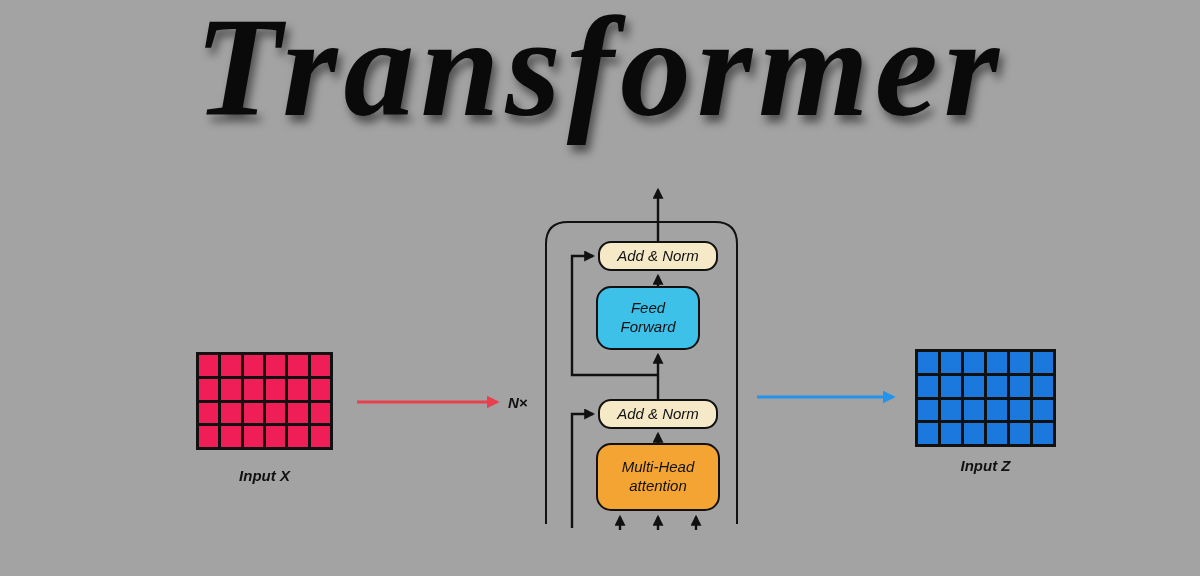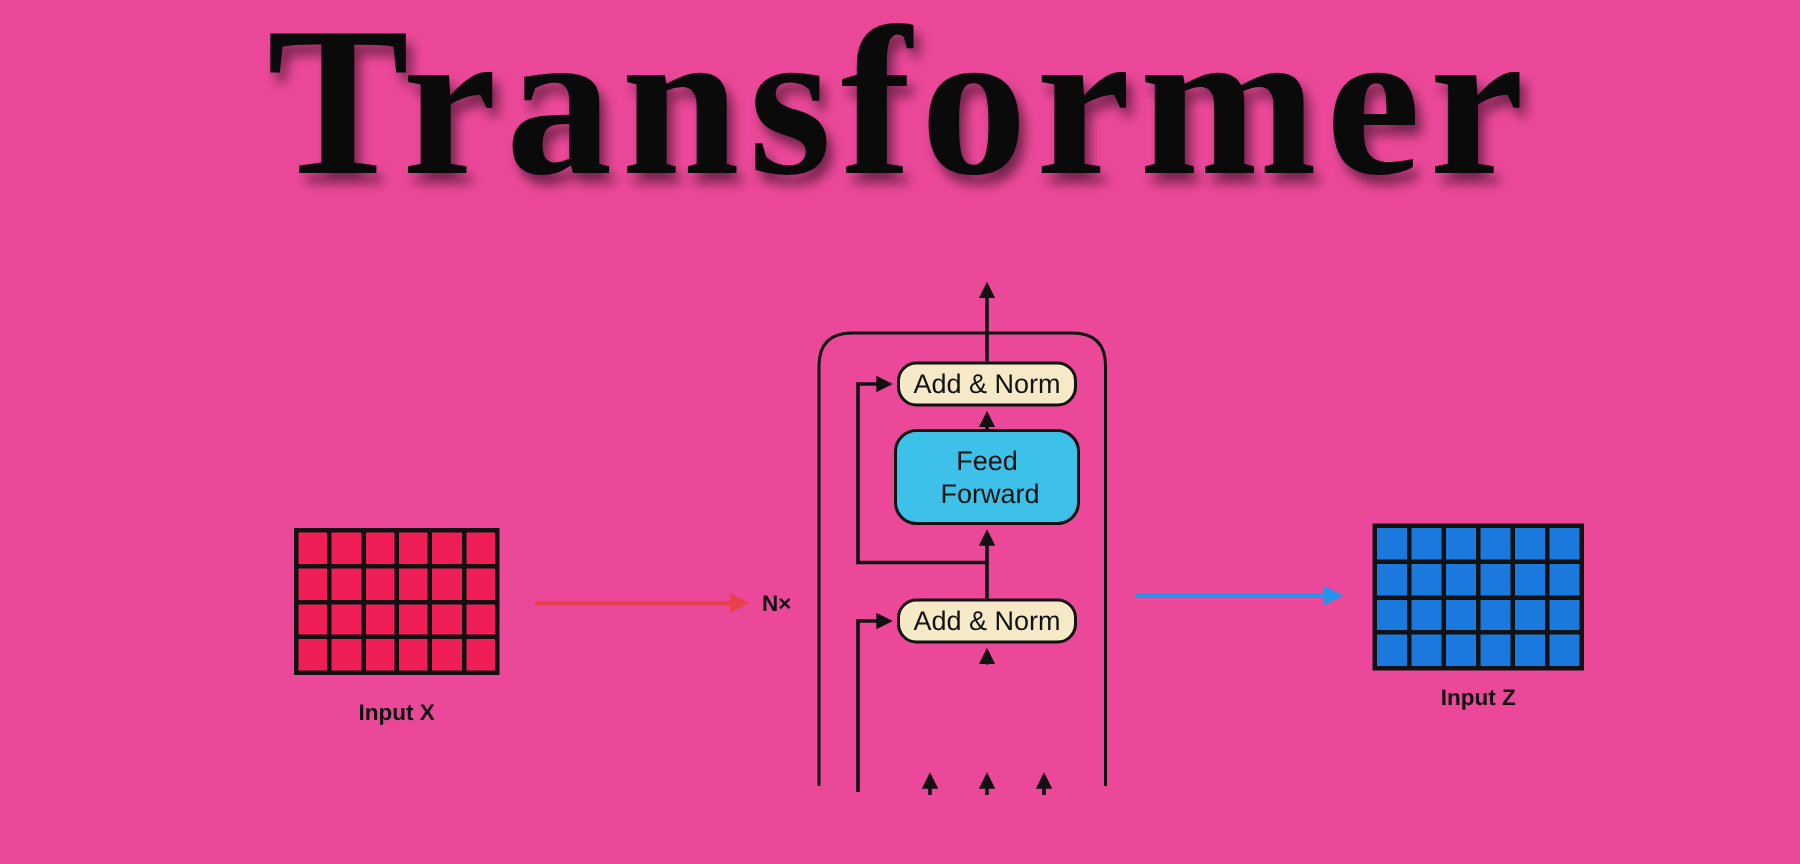--- a/index.html
+++ b/index.html
@@ -1,18 +1,18 @@
 <!DOCTYPE html>
 <html style="--arrow-red: #E8414D; --arrow-blue: #2493EB;"><head>
 <meta charset="utf-8">
 <style>
   html,body{margin:0;padding:0;background:#fff;}
   .stage{
-    position:relative;width:1200px;height:576px;overflow:hidden;background:#ec4899;
-    font-family:"Liberation Sans", sans-serif;color:#111;
+    position:relative;width:1200px;height:576px;overflow:hidden;background:#a3a3a3;
+    font-family:"Liberation Sans", sans-serif;color:#111;font-style:italic;
   }
   .title{
     position:absolute;top:-4px;left:0;right:0;margin:0;text-align:center;
     font-family:"Liberation Serif","DejaVu Serif",serif;font-weight:700;font-size:142px;
     line-height:1;letter-spacing:6px;color:#0a0a0a;
     text-shadow:4px 7px 8px rgba(0,0,0,0.50);
     user-select:none;
   }
   .diagram-svg{position:absolute;left:0;top:0;width:1200px;height:576px;}
   .matrix{
@@ -22,25 +22,25 @@
   .matrix-input{left:196px;top:352px;width:137px;height:98px;}
   .matrix-output{left:915px;top:349px;width:141px;height:98px;}
   .grid-label{
     position:absolute;text-align:center;font-size:15px;font-weight:700;color:#111;
   }
   .label-input{left:196px;top:467px;width:137px;text-align:center;}
   .label-output{left:915px;top:457px;width:141px;}
   .nx-label{position:absolute;left:508px;top:394px;font-size:15px;font-weight:700;color:#111;}
   .node{
     position:absolute;display:flex;align-items:center;justify-content:center;
-    border:2px solid #111;box-sizing:border-box;font-size:18px;font-weight:500;
+    border:2px solid #111;box-sizing:border-box;font-size:15px;font-weight:500;
     color:#111;text-align:center;line-height:1.25;
   }
   .node-addnorm-top{left:598px;top:241px;width:120px;height:30px;border-radius:13px;}
-  .node-ff{left:596px;top:286px;width:124px;height:64px;border-radius:15px;}
+  .node-ff{left:596px;top:286px;width:104px;height:64px;border-radius:15px;}
   .node-ff span{display:inline-block;width:62px;}
   .node-addnorm-bottom{left:598px;top:399px;width:120px;height:30px;border-radius:13px;}
   .node-mha{left:596px;top:443px;width:124px;height:68px;border-radius:15px;}
   .node-mha span{display:inline-block;width:86px;}
   .stroke-line{stroke:#111;stroke-width:2.4;fill:none;}
   .outline{stroke:#111;stroke-width:2;fill:none;}
   .big-arrow-red{stroke:var(--arrow-red,#e8414d);stroke-width:3;fill:none;}
   .big-arrow-blue{stroke:var(--arrow-blue,#2493eb);stroke-width:3;fill:none;}
 </style>
 </head>
@@ -113,20 +113,23 @@
     </div>
   <div class="grid-label label-input">Input X</div>
 
   <div class="nx-label">N×</div>
 
   <div class="node node-addnorm-top" style="background: rgb(246, 233, 200);">Add &amp; Norm</div>
   <div class="node node-ff" style="background: rgb(62, 193, 232);">
     <span>Feed Forward</span>
   </div>
   <div class="node node-addnorm-bottom" style="background: rgb(246, 233, 200);">Add &amp; Norm</div>
+  <div class="node node-mha" style="background: rgb(244, 164, 51);">
+    <span>Multi-Head attention</span>
+  </div>
 
   <div class="matrix matrix-output" style="grid-template-columns: repeat(6, 1fr); grid-template-rows: repeat(4, 1fr);">
       <div style="background: rgb(27, 121, 222);"></div>
       <div style="background: rgb(27, 121, 222);"></div>
       <div style="background: rgb(27, 121, 222);"></div>
       <div style="background: rgb(27, 121, 222);"></div>
       <div style="background: rgb(27, 121, 222);"></div>
       <div style="background: rgb(27, 121, 222);"></div>
       <div style="background: rgb(27, 121, 222);"></div>
       <div style="background: rgb(27, 121, 222);"></div>

